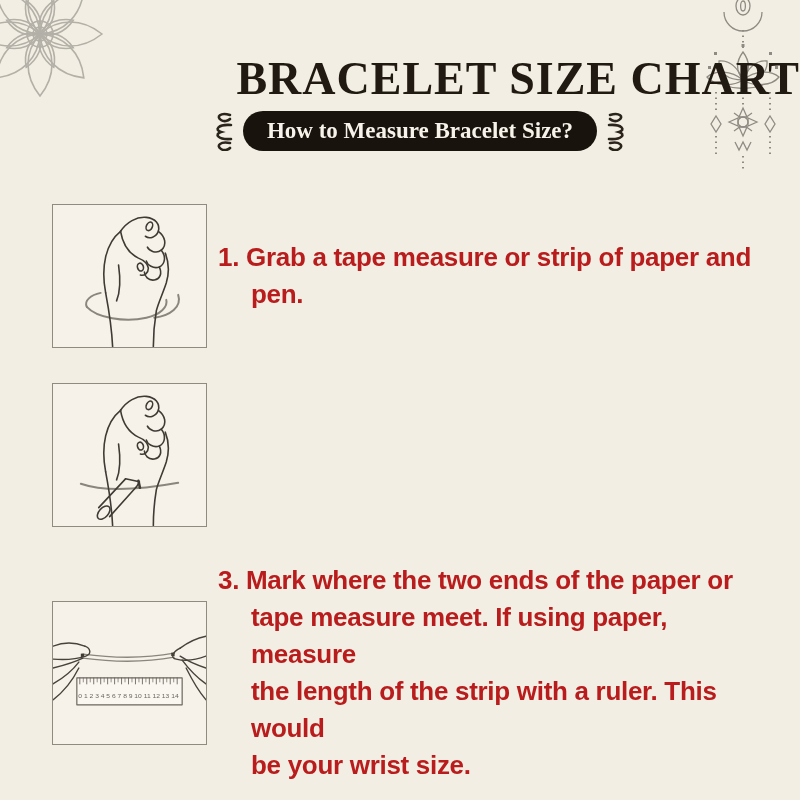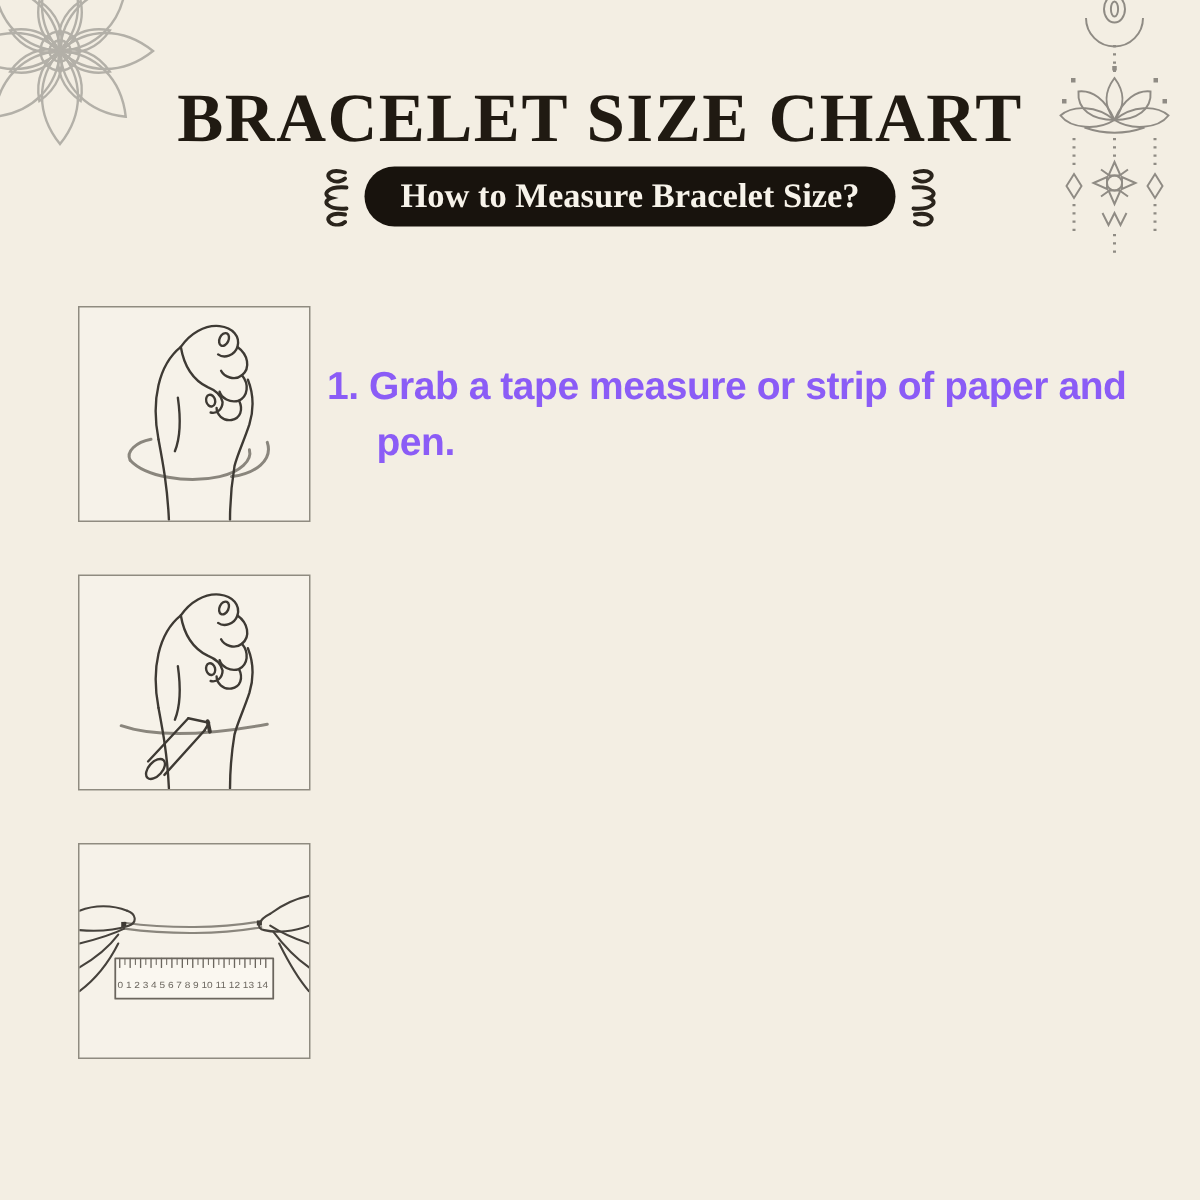--- a/index.html
+++ b/index.html
@@ -5,21 +5,21 @@
   html,body{margin:0;padding:0;}
   body{
     width:800px;height:800px;overflow:hidden;position:relative;
     background:#f3eee3;
     font-family:"Liberation Sans",sans-serif;
     color:#1d1b17;
   }
   .ornament{position:absolute;pointer-events:none;}
   #mandala{left:-28px;top:-34px;}
   #lotus{right:2px;top:0;}
-  header{position:relative;text-align:center;padding-top:56px;}
+  header{position:relative;text-align:right;padding-top:56px;}
   h1{
     margin:0;font-family:"Liberation Serif",serif;font-weight:700;
     font-size:46px;line-height:1.0;letter-spacing:1px;color:#201a12;
   }
   .badge-row{
     margin-top:9px;display:flex;justify-content:center;align-items:center;gap:9px;margin-left:40px;
   }
   .badge{
     background:#18130d;color:#f7f3ea;border-radius:20px;
     padding:7px 24px;font-family:"Liberation Serif",serif;
@@ -29,21 +29,21 @@
   .flourish.mirror{transform:scaleX(-1);}
   .steps{margin:53px 24px 0 52px;}
   .step{display:flex;align-items:center;gap:11px;margin-bottom:35px;}
   .figure{
     box-sizing:border-box;flex:0 0 155px;width:155px;height:144px;
     background:#f6f2e9;border:1px solid #8f8b80;
     display:flex;align-items:center;justify-content:center;
   }
   .step-text{
     flex:1;margin:0;font-size:26px;line-height:37px;font-weight:600;
-    letter-spacing:-0.3px;color:#8b5cf6;
+    letter-spacing:-0.3px;color:#b91c1c;
     padding-left:33px;text-indent:-33px;white-space:pre-line;
   }
   svg{display:block;}
 </style>
 </head>
 <body>
 
 <svg id="mandala" class="ornament" width="170" height="170" viewBox="0 0 170 170" fill="none" stroke="#b3b0a8" stroke-width="1.6">
   <g>
     <g transform="rotate(0 68 68)">
@@ -219,15 +219,19 @@
         <path d="M128,46 C120,50 118,56 124,57 C132,59 144,58 154,54"></path>
         <path d="M154,66 C142,62 134,58 128,54"></path>
         <path d="M154,82 C144,75 136,66 130,58"></path>
         <path d="M154,98 C146,89 140,78 134,66"></path>
         <rect x="24" y="76" width="106" height="27" fill="#faf7f0" stroke="#6b665e" stroke-width="1.2"></rect>
         <path d="M27,76 v6 M34,76 v6 M41,76 v6 M48,76 v6 M55,76 v6 M62,76 v6 M69,76 v6 M76,76 v6 M83,76 v6 M90,76 v6 M97,76 v6 M104,76 v6 M111,76 v6 M118,76 v6 M125,76 v6" stroke="#6b665e" stroke-width="0.9"></path>
         <path d="M30.5,76 v4 M37.5,76 v4 M44.5,76 v4 M51.5,76 v4 M58.5,76 v4 M65.5,76 v4 M72.5,76 v4 M79.5,76 v4 M86.5,76 v4 M93.5,76 v4 M100.5,76 v4 M107.5,76 v4 M114.5,76 v4 M121.5,76 v4" stroke="#6b665e" stroke-width="0.7"></path>
         <text x="25.5" y="96" font-size="6" font-family="Liberation Sans, sans-serif" fill="#6b665e" stroke="none" textLength="101" lengthAdjust="spacingAndGlyphs">0 1 2 3 4 5 6 7 8 9 10 11 12 13 14</text>
       </svg>
     </div>
+    <p class="step-text"><span>3. </span><span>Mark where the two ends of the paper or
+tape measure meet. If using paper, measure
+the length of the strip with a ruler. This would
+be your wrist size.</span></p>
   </div>
 
 </main>
 
 </body></html>

